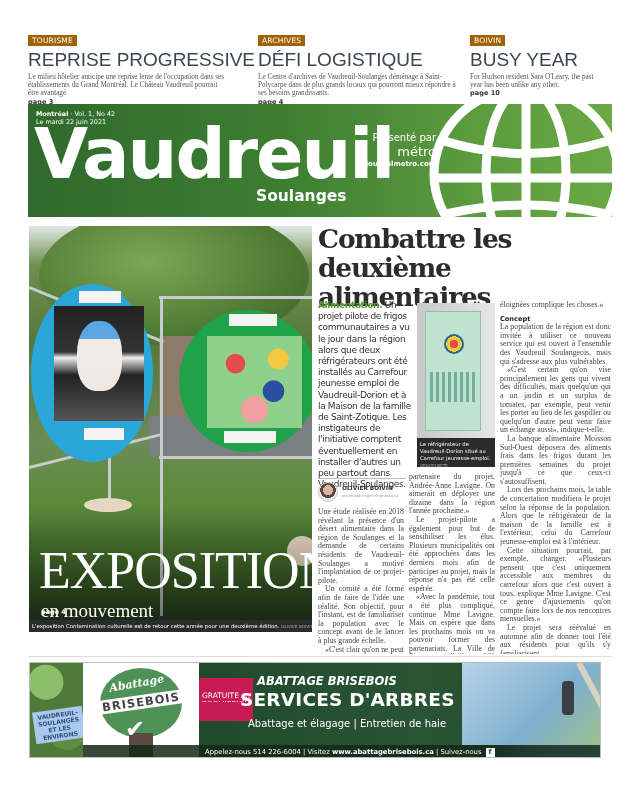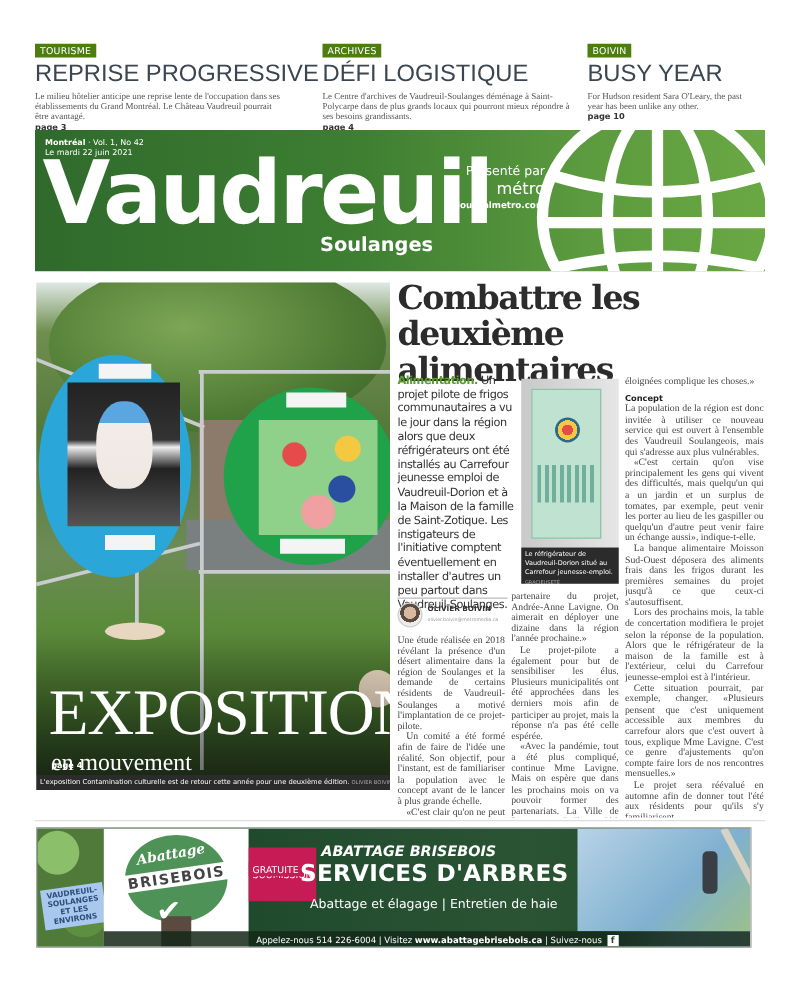--- a/index.html
+++ b/index.html
@@ -2,21 +2,21 @@
 <html><head>
 <meta charset="utf-8">
 <style>
   * { box-sizing: border-box; margin: 0; padding: 0; }
   html, body { width: 640px; height: 785px; background: #ffffff; overflow: hidden; }
   body { position: relative; font-family: "DejaVu Serif", serif; color: #333; }
 
   
   .teasers { position: absolute; top: 28px; left: 28px; width: 584px; height: 72px; }
   .teaser { position: absolute; top: 0; }
-  .teaser .tag { display: inline-block; background: #4d7c0f; color: #fff; font-family: "DejaVu Sans", sans-serif; font-size: 7.5px; padding: 1px 4px; letter-spacing: .2px; }
+  .teaser .tag { display: inline-block; background: #a16207; color: #fff; font-family: "DejaVu Sans", sans-serif; font-size: 7.5px; padding: 1px 4px; letter-spacing: .2px; }
   .teaser .ttl { font-family: Liberation Sans, sans-serif; font-size: 19px; color: #3c4651; line-height: 22px; margin-top: 2px; white-space: nowrap; }
   .teaser .desc { font-family: "Liberation Serif", serif; font-size: 7.2px; line-height: 8.2px; color: #555; margin-top: 2px; }
   .teaser .pg { font-family: "DejaVu Sans", sans-serif; font-size: 6.6px; font-weight: bold; color: #333; }
 
   
   .mast { position: absolute; top: 104px; left: 28px; width: 584px; height: 113px; overflow: hidden;
           background: linear-gradient(90deg, #2f6a2c 0%, #3e7f32 45%, #5b9a3e 75%, #6aa844 100%); }
   .mast .issue { position: absolute; top: 6px; left: 8px; color: #fff; font-family: "DejaVu Sans", sans-serif; font-size: 6.4px; line-height: 8px; }
   .mast .issue b { font-weight: bold; }
   .mast .title { position: absolute; top: 10px; left: 6px; color: #fff; font-family: "DejaVu Sans", sans-serif; font-weight: bold; font-size: 70px; letter-spacing: -2px; line-height: 80px; }

